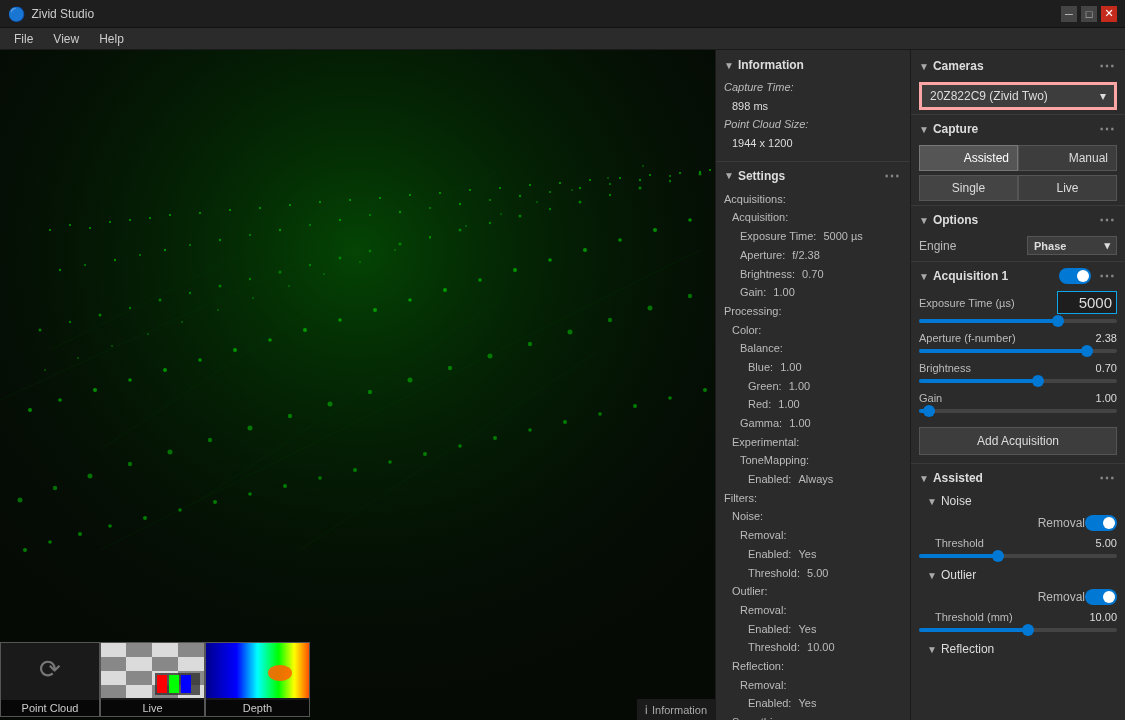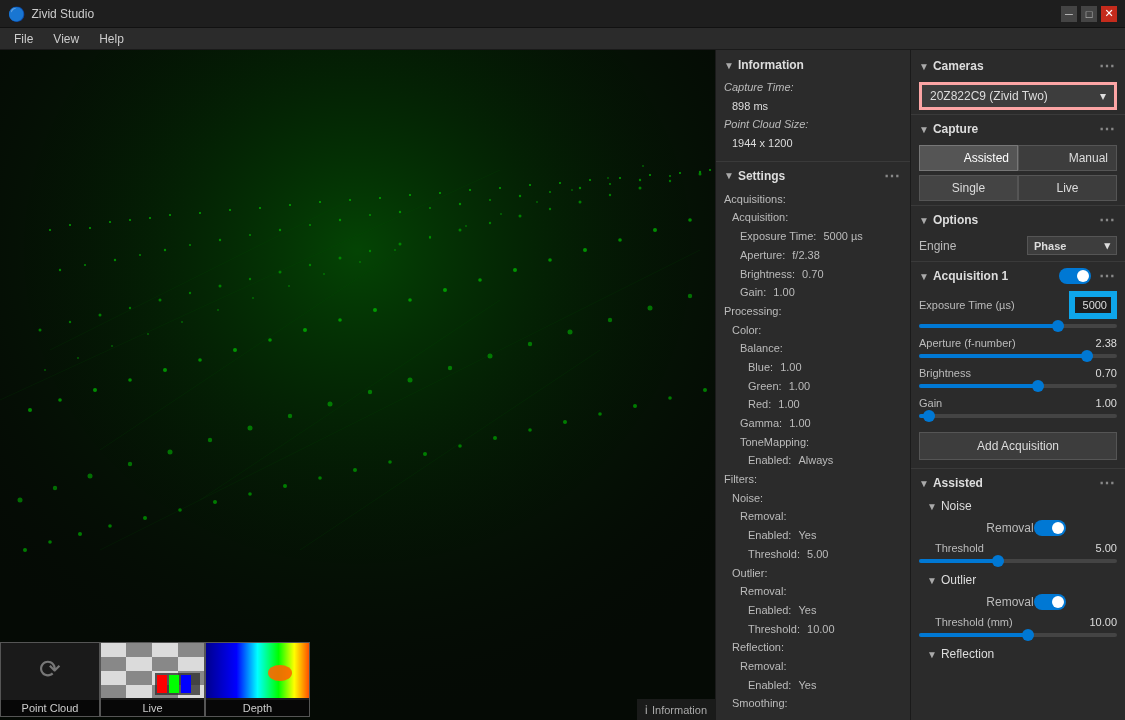--- a/index.html
+++ b/index.html
@@ -269,25 +269,25 @@
       background: #0078d4;
       border-radius: 50%;
       position: absolute;
       top: -4px;
       transform: translateX(-50%);
       cursor: pointer;
     }
     
     .input-field {
       background: #1e1e1e;
-      border: 6px solid #0ea5e9;
+      border: 1px solid #0ea5e9;
       color: #ddd;
       padding: 2px 4px;
-      font-size: 11px;
-      width: 48px;
+      font-size: 15px;
+      width: 60px;
       text-align: right;
     }
     .param-row {
       display: flex;
       align-items: center;
       justify-content: space-between;
       padding: 3px 8px;
       font-size: 11px;
       color: #bbb;
     }
@@ -319,21 +319,21 @@
 
     .divider {
       height: 1px;
       background: #3a3a3a;
       margin: 2px 0;
     }
 
     .noise-toggle-row {
       display: flex;
       align-items: center;
-      justify-content: center;
+      justify-content: flex-end;
       padding: 3px 8px;
       font-size: 12px;
       color: #bbb;
     }
 
     
     #thumb-bar {
       position: absolute;
       bottom: 0;
       left: 0;
@@ -702,20 +702,21 @@
         <span style="margin-left:4px;">1.00</span>
       </div>
       <div class="settings-indent3">
         <span>Red:</span>
         <span style="margin-left:4px;">1.00</span>
       </div>
       <div class="settings-indent2">
         <span>Gamma:</span>
         <span style="margin-left:4px;">1.00</span>
       </div>
+      <div class="settings-indent1">Experimental:</div>
       <div class="settings-indent2">ToneMapping:</div>
       <div class="settings-indent3">
         <span>Enabled:</span>
         <span style="margin-left:4px;">Always</span>
       </div>
       <div>Filters:</div>
       <div class="settings-indent1">Noise:</div>
       <div class="settings-indent2">Removal:</div>
       <div class="settings-indent3">
         <span>Enabled:</span>

